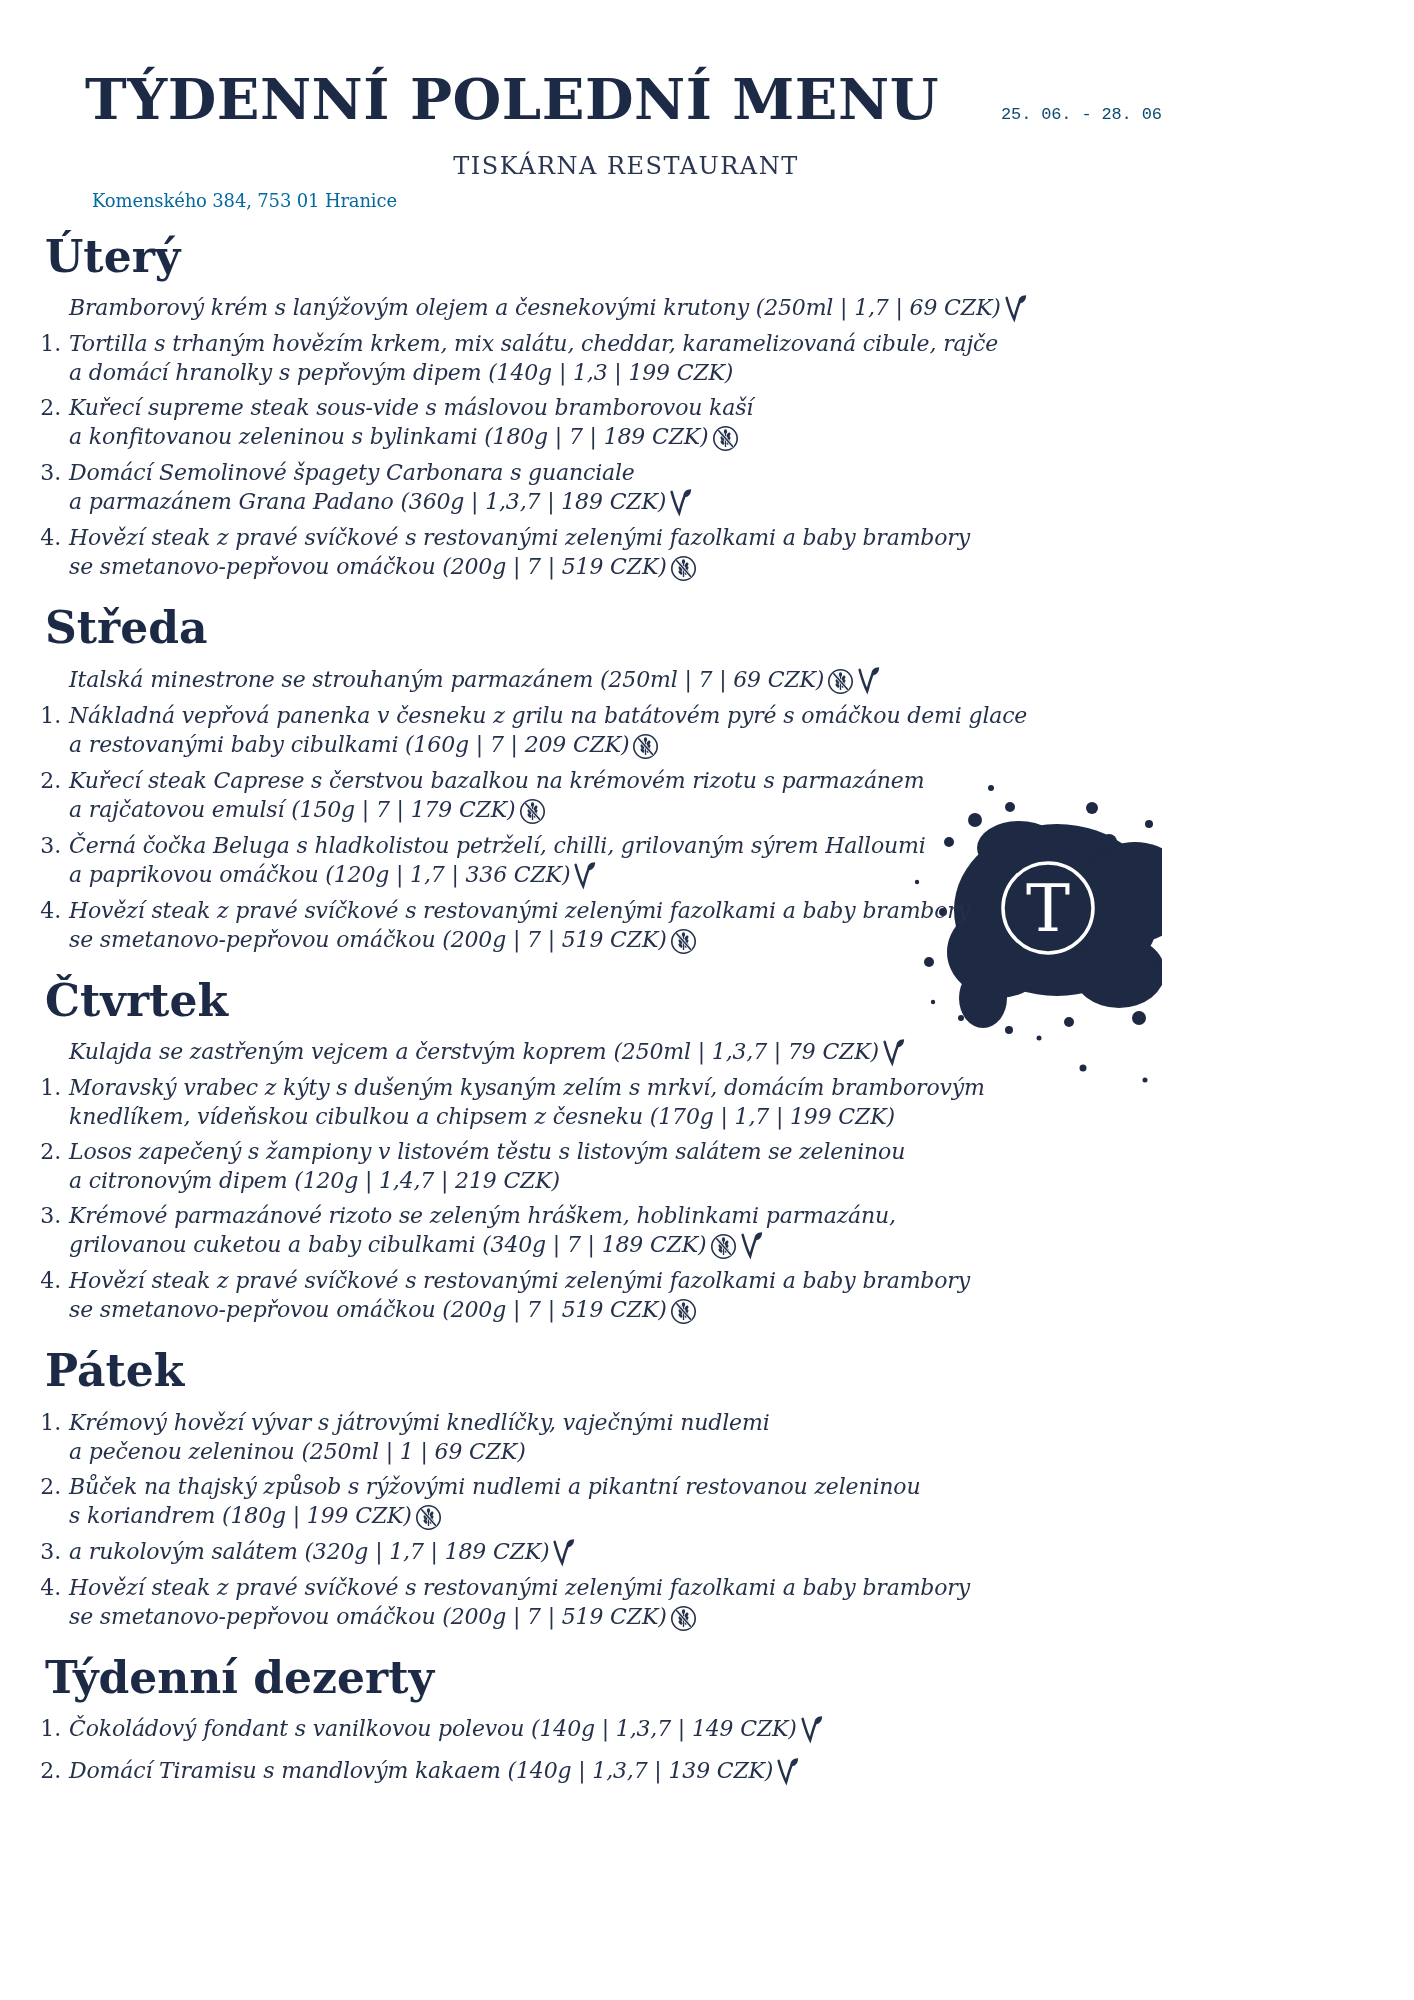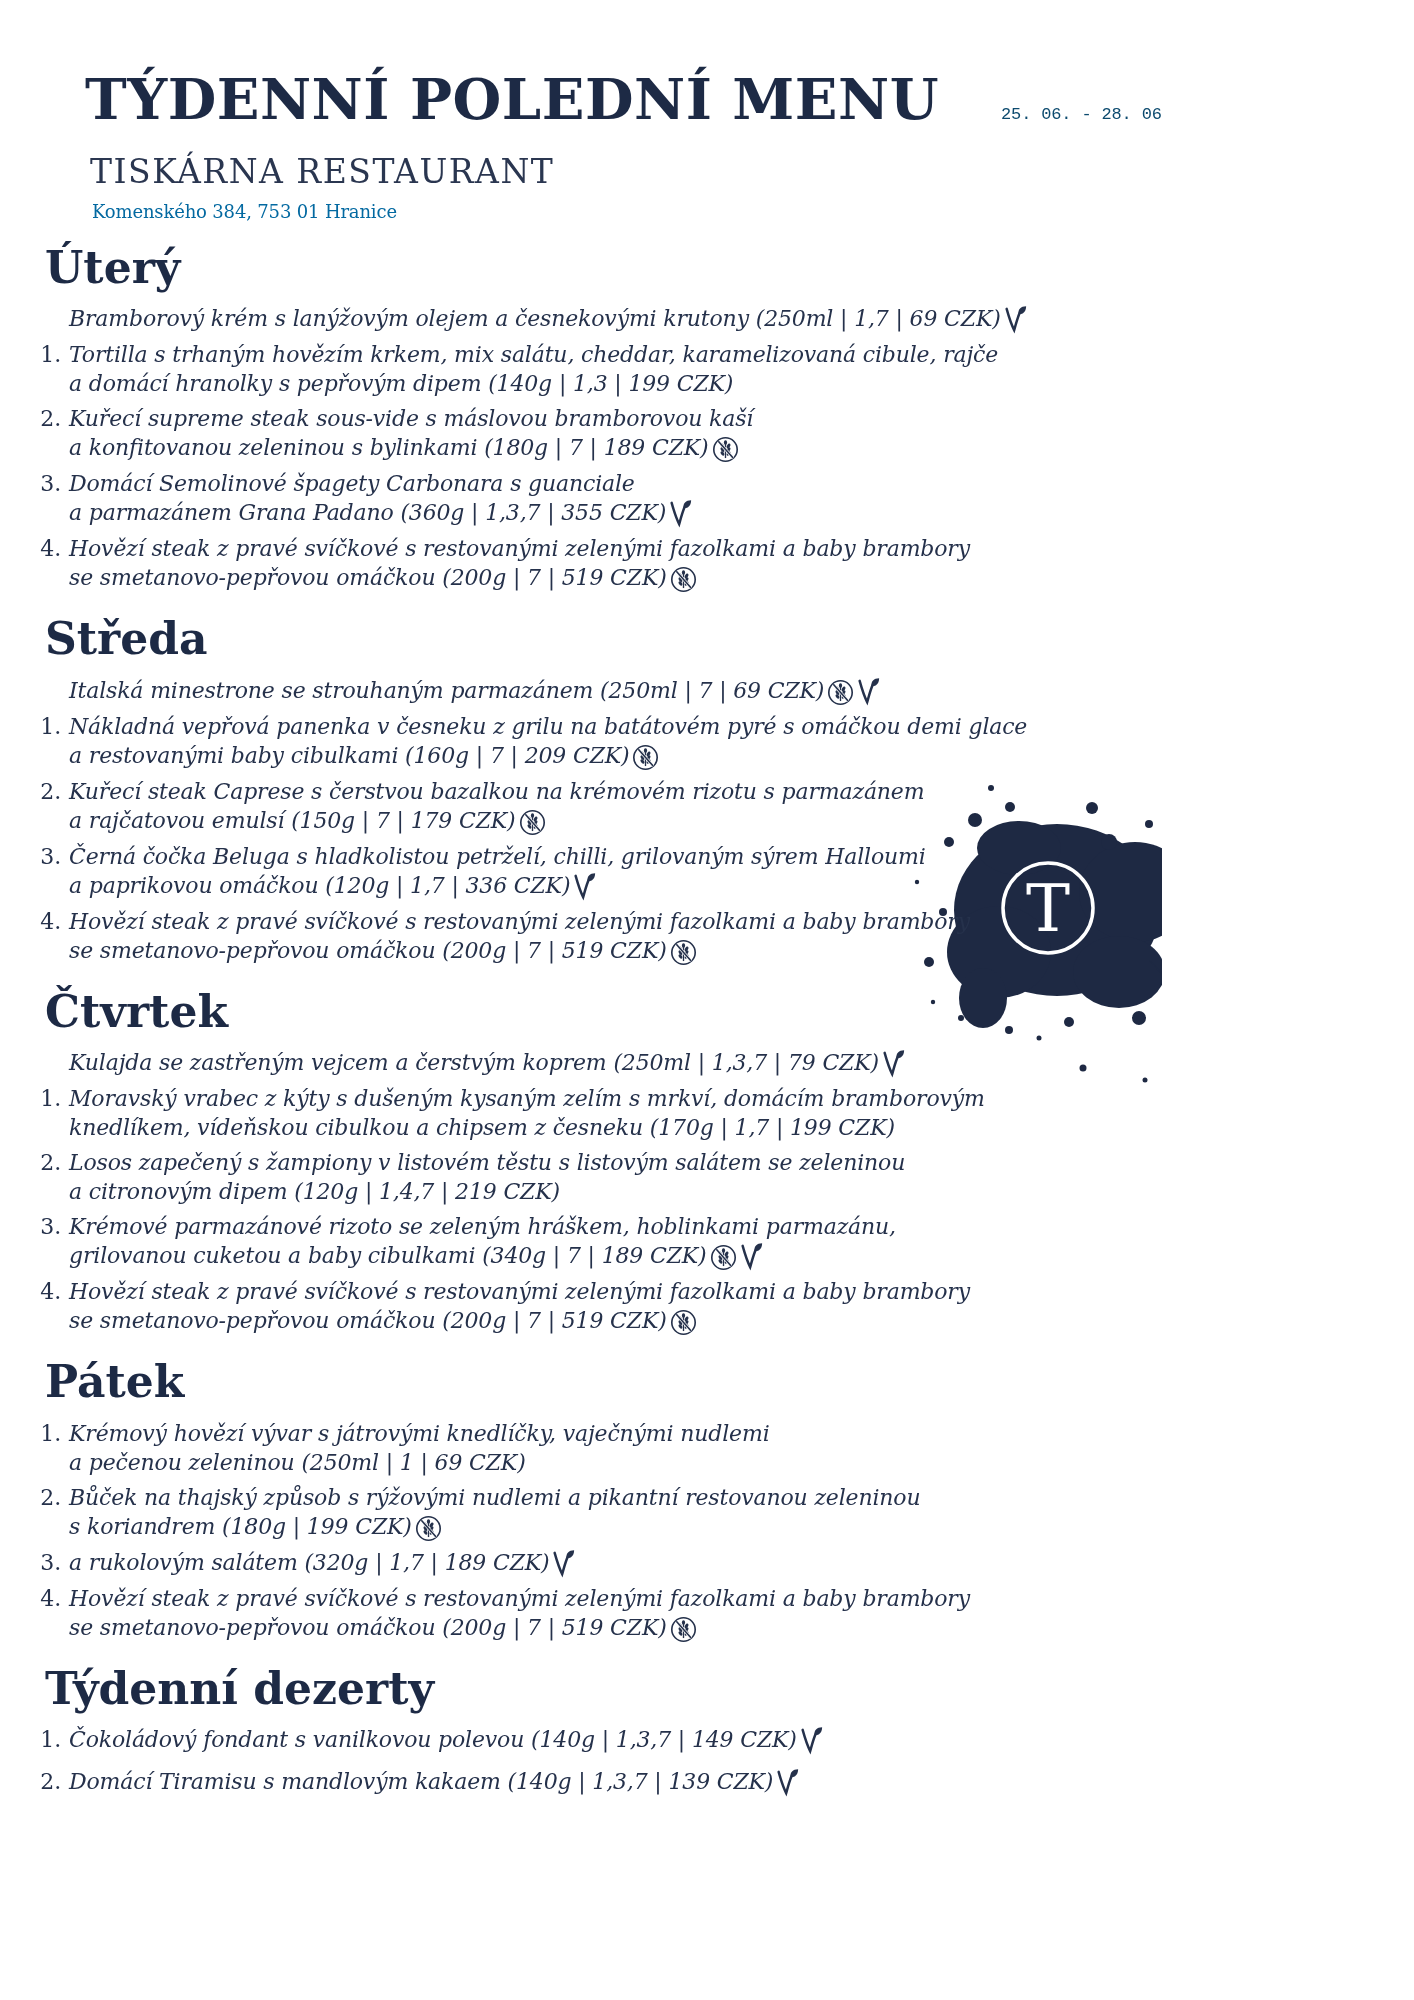--- a/index.html
+++ b/index.html
@@ -2,21 +2,21 @@
 <html><head>
 <meta charset="utf-8">
 <style>
   html,body{margin:0;padding:0;background:#ffffff;}
   .page{position:relative;width:1162px;height:2000px;background:#ffffff;overflow:hidden;
         font-family:"DejaVu Serif","Liberation Serif",serif;color:#25314b;letter-spacing:-0.01em;}
   .header{padding:66px 0 0 85px;position:relative;z-index:2;}
   .title-row{display:flex;align-items:baseline;}
   h1.title{margin:0;font-size:56px;font-weight:600;color:#1d2a45;letter-spacing:0.5px;white-space:nowrap;}
   .date{font-size:17px;margin-left:62px;color:#0c4a6e;white-space:nowrap;font-family:Liberation Mono, monospace;}
-  h2.restaurant{margin:20px 0 0 5px;font-size:33px;font-weight:400;color:#2a3650;letter-spacing:1.5px;}
+  h2.restaurant{margin:20px 0 0 5px;font-size:24px;font-weight:400;color:#2a3650;letter-spacing:1.5px;text-align:center;}
   .address{margin:10px 0 0 7px;font-size:18px;color:#0369a1;}
   .menu{margin-top:18px;padding-left:31px;padding-right:40px;position:relative;z-index:2;}
   .day-title{margin:22px 0 12px 14px;font-size:44px;line-height:1.1;font-weight:600;color:#1d2a45;letter-spacing:0;}
   .menu-item{display:flex;margin-bottom:6px;font-size:22px;line-height:29px;}
   .desserts .menu-item{margin-bottom:12px;}
   .num{flex:0 0 30px;text-align:right;padding-right:8px;}
   .itext{flex:1;max-width:1180px;font-style:italic;}
   .line{display:block;}
   .ic{color:#25314b;margin-left:3px;}
   .ic-veg{width:23px;height:29px;vertical-align:-8px;}
@@ -71,21 +71,21 @@
                 <ellipse cx="18.4" cy="19.4" rx="1.7" ry="2.8" fill="currentColor" transform="rotate(35 18.4 19.4)"></ellipse>
                 <line x1="7" y1="5.8" x2="23.5" y2="24.5" stroke="#ffffff" stroke-width="3.2"></line>
                 <line x1="7" y1="5.8" x2="23.5" y2="24.5" stroke="currentColor" stroke-width="1.8"></line>
               </svg></span>
           </span>
         </div>
         <div class="menu-item">
           <span class="num">3.</span>
           <span class="itext">
             <span class="line"><span>Domácí Semolinové špagety Carbonara s guanciale</span></span>
-            <span class="line"><span>a parmazánem Grana Padano (360g | 1,3,7 | 355 CZK)</span><svg class="ic ic-veg" viewBox="0 0 26 32">
+            <span class="line"><span>a parmazánem Grana Padano (360g | 1,3,7 | 189 CZK)</span><svg class="ic ic-veg" viewBox="0 0 26 32">
                 <path d="M3 4 C5.5 13 8.5 22 11.5 28 C13.5 21 15.5 13 18 8" fill="none" stroke="currentColor" stroke-width="2.8" stroke-linecap="round"></path>
                 <path d="M16.5 10 C15.5 4.5 19 1 25 1 C25 7 21.5 10.5 16.5 10 Z" fill="currentColor"></path>
               </svg></span>
           </span>
         </div>
         <div class="menu-item">
           <span class="num">4.</span>
           <span class="itext">
             <span class="line"><span>Hovězí steak z pravé svíčkové s restovanými zelenými fazolkami a baby brambory</span></span>
             <span class="line"><span>se smetanovo-pepřovou omáčkou (200g | 7 | 519 CZK)</span><svg class="ic ic-gf" viewBox="0 0 30 30">

